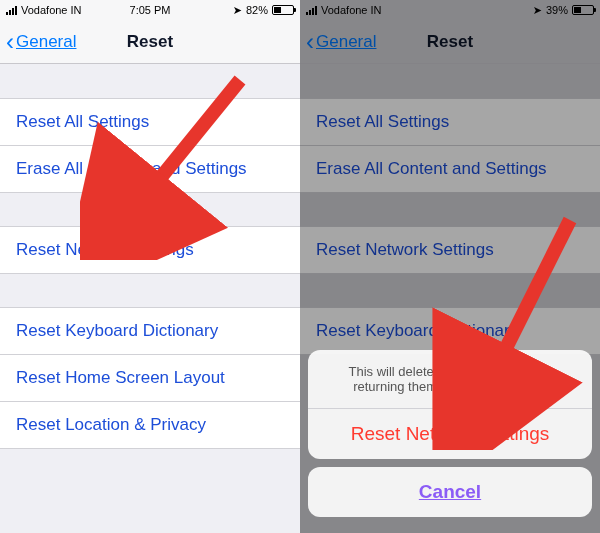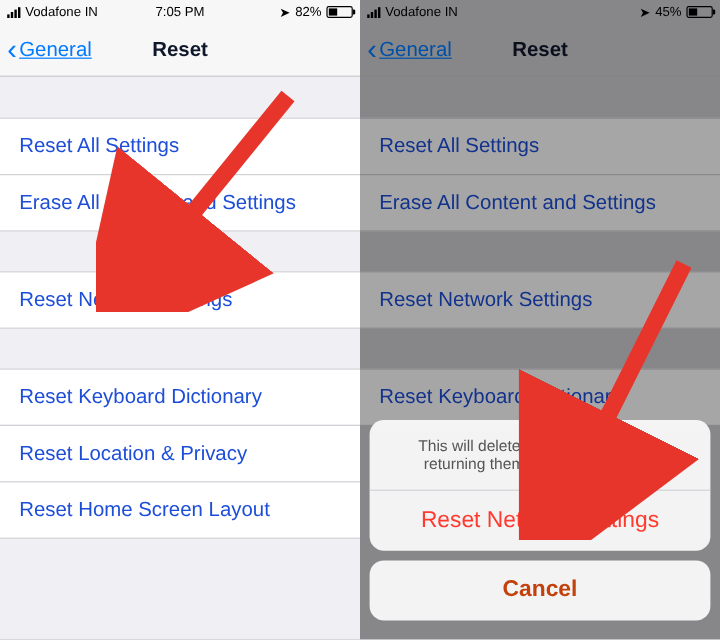--- a/index.html
+++ b/index.html
@@ -115,21 +115,21 @@
     padding: 14px 20px;
     border-bottom: 1px solid #d1d1d6;
   }
   .sheet-btn {
     text-align: center;
     font-size: 19px;
     padding: 14px 10px;
     cursor: pointer;
   }
   .sheet-btn.red { color: #ff3b30; }
-  .sheet-btn.cancel { color: #c2410c; font-weight: 600; }
+  .sheet-btn.cancel { color: #8b5cf6; font-weight: 600; text-decoration: underline; }
   
   .arrow {
     position: absolute;
     z-index: 20;
     pointer-events: none;
   }
 </style>
 </head>
 <body>
 
@@ -168,22 +168,22 @@
       <div class="row">Reset All Settings</div>
       <div class="row">Erase All Content and Settings</div>
     </div>
 
     <div class="group">
       <div class="row">Reset Network Settings</div>
     </div>
 
     <div class="group">
       <div class="row">Reset Keyboard Dictionary</div>
+      <div class="row">Reset Home Screen Layout</div>
       <div class="row">Reset Location &amp; Privacy</div>
-      <div class="row">Reset Home Screen Layout</div>
     </div>
 
     <svg class="arrow" style="left:80px; top:70px; width:180px; height:190px;" viewBox="0 0 180 190">
       <defs>
           <marker id="ah1" markerWidth="12" markerHeight="12" refX="6" refY="6" orient="auto">
             <path d="M0,0 L12,6 L0,12 Z" fill="#e7352c"></path>
           </marker>
         </defs>
       <line x1="160" y1="10" x2="30" y2="170" stroke="#e7352c" stroke-width="14" marker-end="url(#ah1)"></line>
     </svg>
@@ -195,21 +195,21 @@
         <span class="bars">
             <span></span>
             <span></span>
             <span></span>
             <span></span>
           </span>
         <span>Vodafone IN</span>
       </div>
       <div class="status-right">
         <span>➤</span>
-        <span>45%</span>
+        <span>39%</span>
         <span class="battery">
             <span class="battery-fill" style="width:7.0200000000000005px"></span>
           </span>
       </div>
     </div>
 
     <div class="navbar">
       <div class="back">
         <span class="chev">‹</span>
         <span class="lbl">General</span>

